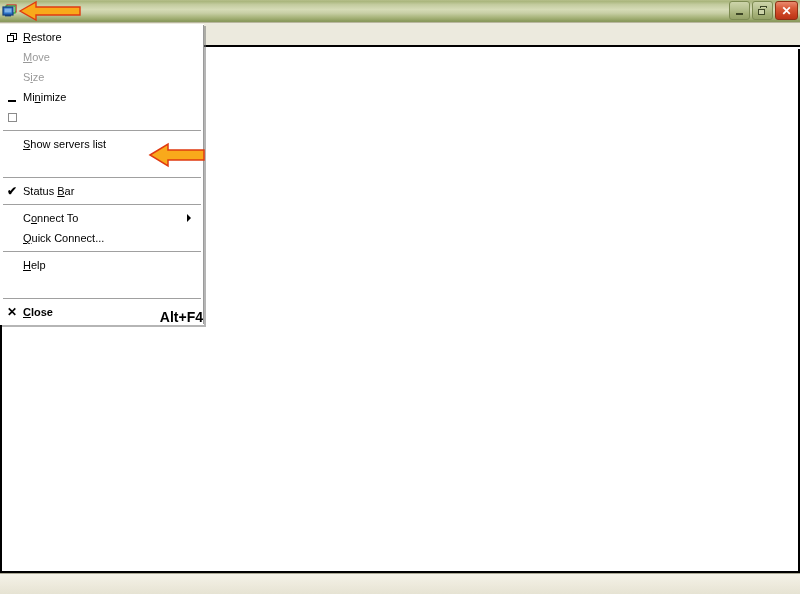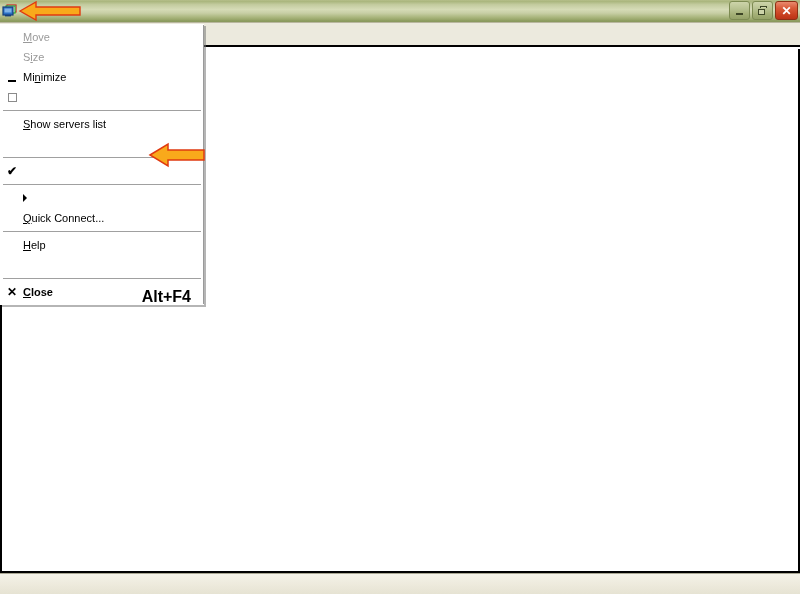--- a/index.html
+++ b/index.html
@@ -223,24 +223,23 @@
     justify-content: center;
     height: 20px;
   }
   .mi-label {
     flex: 1 1 auto;
     font-size: 11px;
     line-height: 20px;
   }
   .mi-label u { text-decoration: underline; }
   .mi-shortcut {
-    font-size: 16px;
+    font-size: 14px;
     font-weight: bold;
     color: #000000;
-    padding-right: 12px;
     margin-top: 9px;
   }
   .mi-submenu-arrow {
     width: 0; height: 0;
     border-left: 4px solid #000000;
     border-top: 4px solid transparent;
     border-bottom: 4px solid transparent;
     margin-right: 12px;
   }
   .menu-item.bold .mi-label { font-weight: bold; }
@@ -348,20 +347,26 @@
     <div class="toolstrip-grip"></div>
   </div>
 
   <div class="client"></div>
 
   <div class="statusbar">
     <span class="status-text"></span>
   </div>
 
   <div class="sysmenu" id="sysmenu">
+      <div class="menu-item">
+        <div class="mi-icon">
+          <div class="ic-restore"></div>
+        </div>
+        <div class="mi-label"><u>R</u>estore</div>
+      </div>
       <div class="menu-item disabled">
         <div class="mi-icon"></div>
         <div class="mi-label"><u>M</u>ove</div>
       </div>
       <div class="menu-item disabled">
         <div class="mi-icon"></div>
         <div class="mi-label">S<u>i</u>ze</div>
       </div>
       <div class="menu-item">
         <div class="mi-icon">
@@ -380,24 +385,26 @@
         <div class="mi-label"><u>S</u>how servers list</div>
       </div>
       <div class="menu-item">
         <div class="mi-icon"></div>
       </div>
       <div class="menu-sep"></div>
       <div class="menu-item">
         <div class="mi-icon">
           <span class="ic-check">✔</span>
         </div>
+        <div class="mi-label">Status <u>B</u>ar</div>
       </div>
       <div class="menu-sep"></div>
       <div class="menu-item">
         <div class="mi-icon"></div>
+        <div class="mi-label">C<u>o</u>nnect To</div>
         <div class="mi-submenu-arrow"></div>
       </div>
       <div class="menu-item">
         <div class="mi-icon"></div>
         <div class="mi-label"><u>Q</u>uick Connect...</div>
       </div>
       <div class="menu-sep"></div>
       <div class="menu-item">
         <div class="mi-icon"></div>
         <div class="mi-label"><u>H</u>elp</div>

